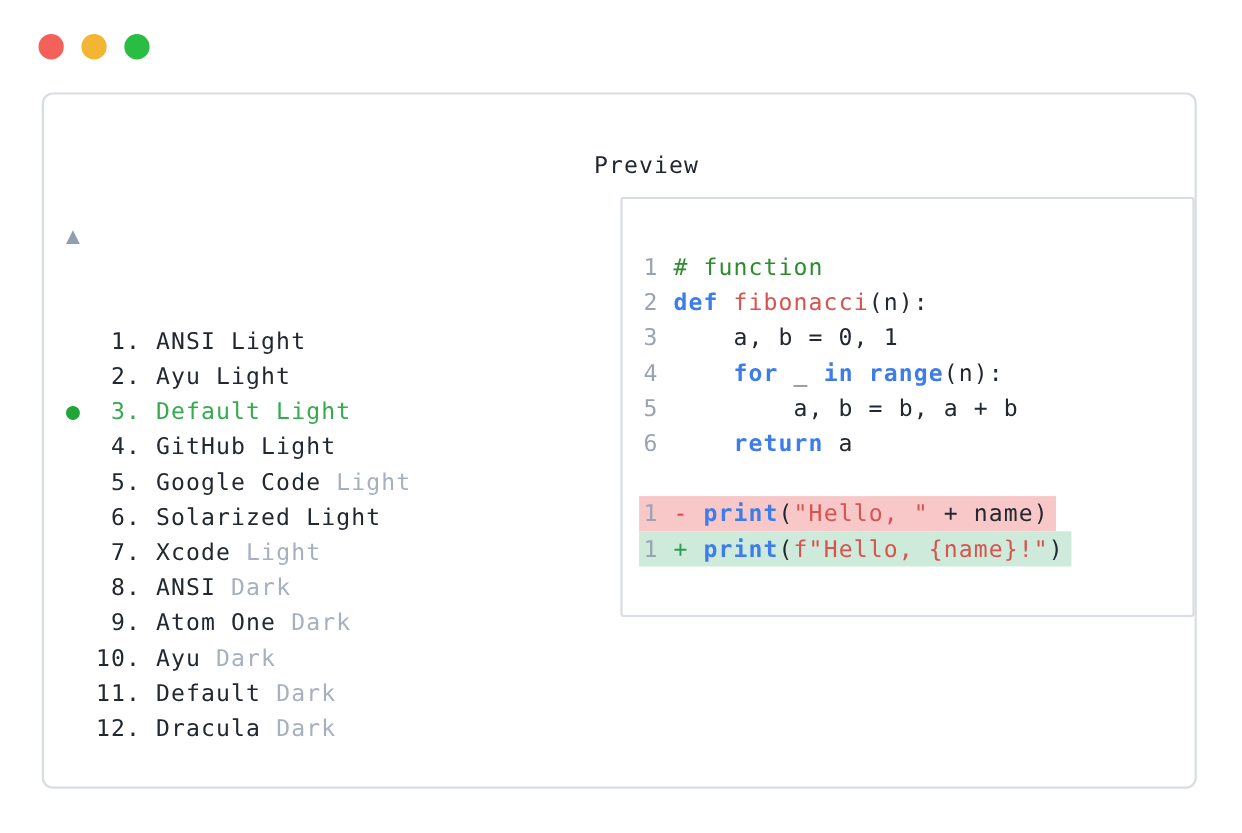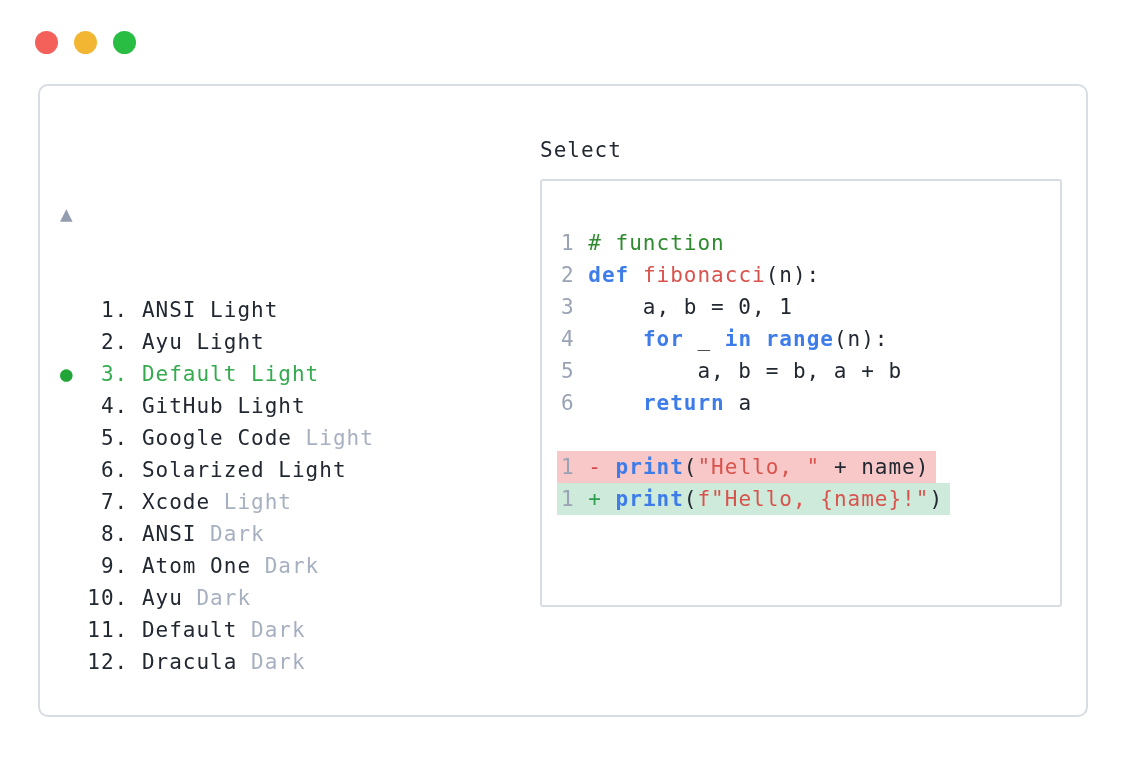--- a/index.html
+++ b/index.html
@@ -35,25 +35,26 @@
 
   .item { white-space: pre; color: var(--text, #222831); cursor: default; }
   .item .bullet { color: var(--bullet, #22a538); }
   .item .muted  { color: var(--muted, #a7b0c0); }
   .item.selected, .item.selected .num, .item.selected .label { color: var(--selected, #35ab50); }
 
   .right-col { position: absolute; left: 500px; top: 48px; }
   .preview-title { height: 32px; white-space: pre; color: var(--text, #222831); }
   .preview-box {
     margin-top: 13px;
-    width: 522px; height: 428px;
+    width: 522px; height: 382px;
     border: 2px solid var(--border, #d7dbe2);
     border-radius: 3px;
     background: #ffffff;
     overflow: hidden;
+    margin-left: 24px;
   }
   .code { padding: 46px 10px 0 19px; white-space: pre; }
   .cl { height: 32px; white-space: pre; }
   .ln        { color: var(--linenum, #9aa3b4); }
   .tok-plain { color: var(--text, #222831); }
   .tok-comment { color: var(--comment, #2e8b2e); }
   .tok-kw    { color: var(--keyword, #3e7de9); font-weight: bold; }
   .tok-fn    { color: var(--fnname, #d9534e); }
   .tok-str   { color: var(--string, #d9534e); }
   .tok-minus { color: var(--diff_minus, #d64545); }
@@ -75,20 +76,20 @@
 
     <div class="left-col">
       <div class="line scroll-up">▲</div>
       <div id="theme-list"><div class="line item"><span class="bullet">  </span><span class="num"> 1. </span><span class="label">ANSI Light</span></div><div class="line item"><span class="bullet">  </span><span class="num"> 2. </span><span class="label">Ayu Light</span></div><div class="line item selected"><span class="bullet">● </span><span class="num"> 3. </span><span class="label">Default Light</span></div><div class="line item"><span class="bullet">  </span><span class="num"> 4. </span><span class="label">GitHub Light</span></div><div class="line item"><span class="bullet">  </span><span class="num"> 5. </span><span class="label">Google Code</span><span class="muted"> Light</span></div><div class="line item"><span class="bullet">  </span><span class="num"> 6. </span><span class="label">Solarized Light</span></div><div class="line item"><span class="bullet">  </span><span class="num"> 7. </span><span class="label">Xcode</span><span class="muted"> Light</span></div><div class="line item"><span class="bullet">  </span><span class="num"> 8. </span><span class="label">ANSI</span><span class="muted"> Dark</span></div><div class="line item"><span class="bullet">  </span><span class="num"> 9. </span><span class="label">Atom One</span><span class="muted"> Dark</span></div><div class="line item"><span class="bullet">  </span><span class="num">10. </span><span class="label">Ayu</span><span class="muted"> Dark</span></div><div class="line item"><span class="bullet">  </span><span class="num">11. </span><span class="label">Default</span><span class="muted"> Dark</span></div><div class="line item"><span class="bullet">  </span><span class="num">12. </span><span class="label">Dracula</span><span class="muted"> Dark</span></div></div>
       
       
       
     </div>
 
     <div class="right-col">
-      <div class="preview-title">Select</div>
+      <div class="preview-title">Preview</div>
       <div class="preview-box">
         <div class="code" id="code-block"><div class="cl"><span class="ln">1 </span><span class="tok-comment"># function</span></div><div class="cl"><span class="ln">2 </span><span class="tok-kw">def</span><span class="tok-plain"> </span><span class="tok-fn">fibonacci</span><span class="tok-plain">(n):</span></div><div class="cl"><span class="ln">3 </span><span class="tok-plain">    a, b = 0, 1</span></div><div class="cl"><span class="ln">4 </span><span class="tok-plain">    </span><span class="tok-kw">for</span><span class="tok-plain"> _ </span><span class="tok-kw">in</span><span class="tok-plain"> </span><span class="tok-kw">range</span><span class="tok-plain">(n):</span></div><div class="cl"><span class="ln">5 </span><span class="tok-plain">        a, b = b, a + b</span></div><div class="cl"><span class="ln">6 </span><span class="tok-plain">    </span><span class="tok-kw">return</span><span class="tok-plain"> a</span></div><div class="cl"></div><div class="cl"><span class="hl removed"><span class="ln">1 </span><span class="tok-minus">- </span><span class="tok-kw">print</span><span class="tok-plain">(</span><span class="tok-str">"Hello, "</span><span class="tok-plain"> + name)</span></span></div><div class="cl"><span class="hl added"><span class="ln">1 </span><span class="tok-plus">+ </span><span class="tok-kw">print</span><span class="tok-plain">(</span><span class="tok-str">f"Hello, {name}!"</span><span class="tok-plain">)</span></span></div></div>
       </div>
     </div>
 
   </div>
 </div>
 
 </body></html>

